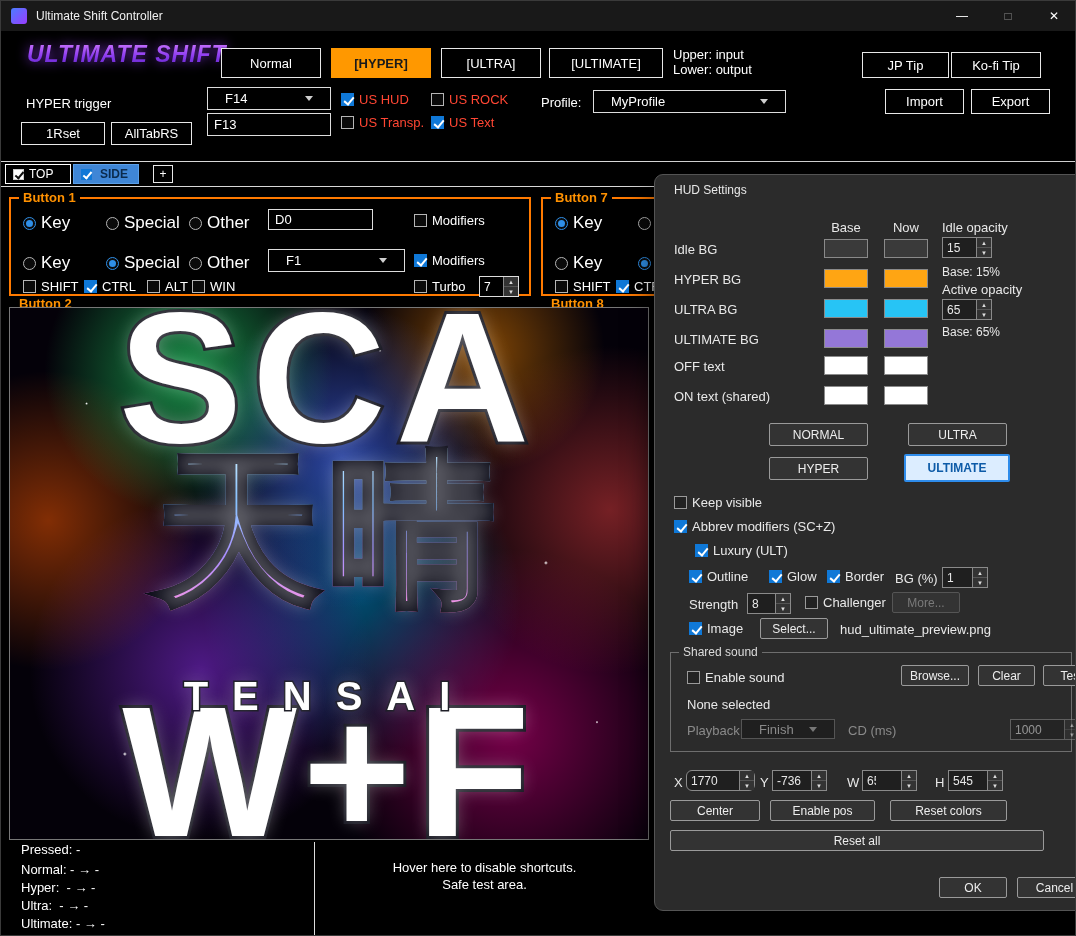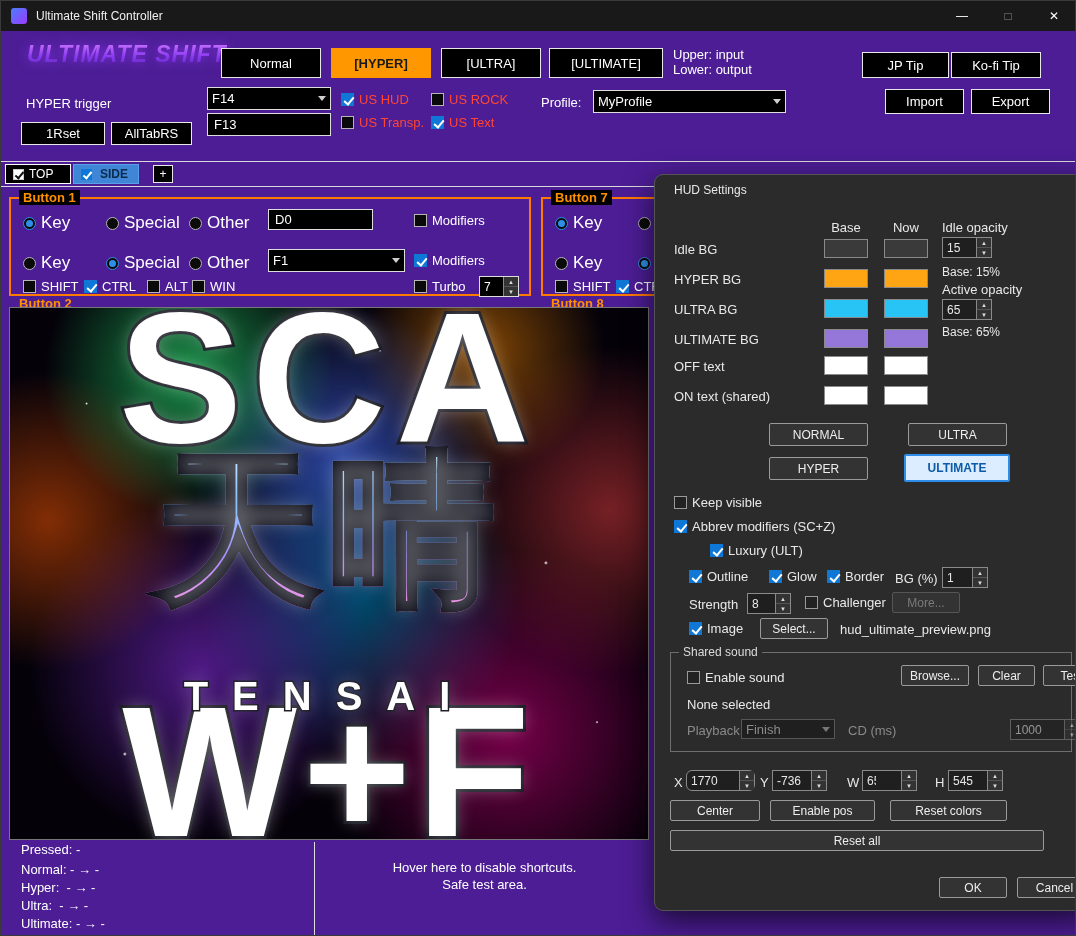--- a/index.html
+++ b/index.html
@@ -1,18 +1,18 @@
 <!DOCTYPE html>
 <html><head>
 <meta charset="utf-8">
 <style>
   * { margin:0; padding:0; box-sizing:border-box; }
   html,body { background:#444; }
   body { font-family:"Liberation Sans", sans-serif; }
-  #screen { position:relative; width:1076px; height:936px; background:#4c1d95; overflow:hidden;
+  #screen { position:relative; width:1076px; height:936px; background:#000000; overflow:hidden;
             border:1px solid #3a3a3a; }
   .abs { position:absolute; }
 
   
   .titlebar { position:absolute; left:0; top:0; width:1076px; height:30px; background:#191919;
               display:flex; align-items:center; }
   .app-icon { width:16px; height:16px; margin-left:10px; border-radius:3px;
               background:linear-gradient(135deg,#4a7dff,#9a3cff); }
   .title-text { color:#f0f0f0; font-size:12px; margin-left:9px; }
   .win-controls { position:absolute; right:0; top:0; height:30px; display:flex; }
@@ -38,21 +38,21 @@
   .radio { display:inline-flex; align-items:center; gap:5px; font-size:17px; color:#fff; white-space:nowrap; }
   .radio .dot { width:13px; height:13px; border-radius:50%; border:1px solid #b5b5b5; background:#0a0a0a;
         position:relative; flex:none; }
   .radio .dot.sel { border-color:#2f8fe8; }
   .radio .dot.sel::after { content:""; position:absolute; inset:2px; background:#2f8fe8; border-radius:50%; }
 
   .tinput { background:#000; border:1px solid #ddd; color:#fff; font-size:13px; padding:0 6px;
         display:flex; align-items:center; }
 
   .combo { display:flex; align-items:center; justify-content:space-between; border:1px solid #ddd;
-        background:#000; color:#fff; font-size:13px; padding:0 4px; }
+        background:#000; color:#fff; font-size:13px; padding:0 17px; }
   .combo::after { content:""; width:0; height:0; border-left:4px solid transparent;
         border-right:4px solid transparent; border-top:5px solid #cfcfcf; margin-left:6px; }
   .combo.dlg { border-color:#8a8a8a; background:#1f1f1f; color:#e8e8e8; }
   .combo.disabled { border-color:#555; color:#8a8a8a; }
   .combo.disabled::after { border-top-color:#777; }
 
   .spin { display:inline-flex; border:1px solid #ddd; background:#000; height:21px; }
   .spin .val { padding:0 4px; color:#fff; font-size:12px; display:flex; align-items:center; flex:1; overflow:hidden; }
   .spin .arr { width:15px; display:flex; flex-direction:column; border-left:1px solid #888; flex:none; }
   .spin .arr span { flex:1; display:flex; align-items:center; justify-content:center; font-size:6px;
@@ -401,21 +401,21 @@
     <div class="dbtn ultimate" style="left:249px;top:279px;width:106px;height:28px;">ULTIMATE</div>
 
     <label class="abs check" style="left:19px;top:320px;">
       <span class="box"></span>
       <span>Keep visible</span>
     </label>
     <label class="abs check" style="left:19px;top:344px;">
       <span class="box checked"></span>
       <span>Abbrev modifiers (SC+Z)</span>
     </label>
-    <label class="abs check" style="left:19px;top:368px;padding-left:36px;">
+    <label class="abs check" style="left:4px;top:368px;padding-left:36px;">
       <span class="box checked"></span>
       <span>Luxury (ULT)</span>
     </label>
 
     <label class="abs check" style="left:34px;top:394px;">
       <span class="box checked"></span>
       <span>Outline</span>
     </label>
     <label class="abs check" style="left:114px;top:394px;">
       <span class="box checked"></span>

